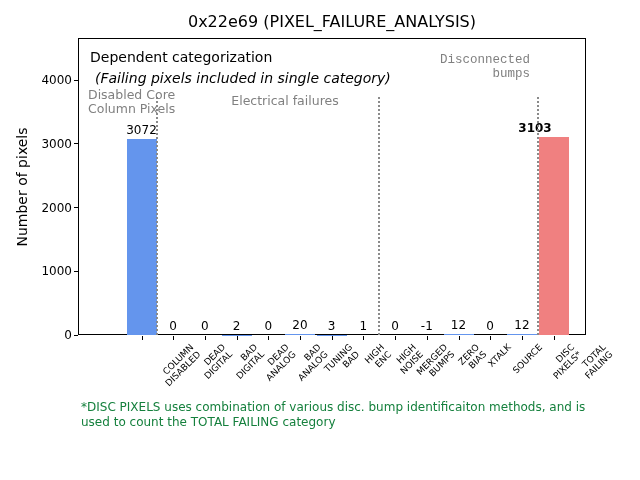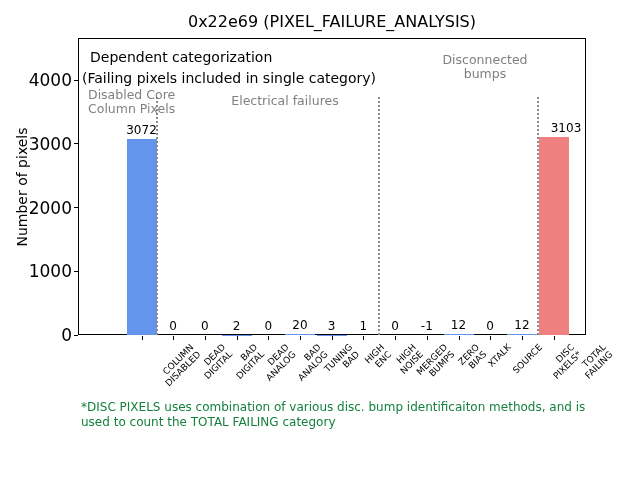--- a/index.html
+++ b/index.html
@@ -21,40 +21,40 @@
     white-space:nowrap;
   }
   .bar{position:absolute;}
   .valuelabel{
     position:absolute; transform:translateX(-50%);
     font-size:12px; line-height:13px; color:#000; white-space:nowrap;
   }
   .ytick{position:absolute; width:4px; height:1px; background:#000;}
   .yticklabel{
     position:absolute; left:0; width:72px; text-align:right;
-    font-size:17px; line-height:14px; color:#000;
+    font-size:12px; line-height:14px; color:#000;
   }
   .xtick{position:absolute; width:1px; height:4px; background:#000;}
   .xticklabel{
     position:absolute; font-size:9px; line-height:10px; text-align:right;
     color:#000; white-space:pre-line;
     transform:rotate(-45deg); transform-origin:100% 0;
   }
   .separator{
     position:absolute; width:0; border-left:2px dotted #8a8a8a;
   }
   .ann-black{
     position:absolute; font-size:14px; line-height:16px; color:#000; white-space:nowrap;
   }
   .ann-gray{
     position:absolute; font-size:12.5px; line-height:14px; white-space:pre-line;
   }
   .gl0{left:88px; top:88px; text-align:left;}
   .gl1{left:285px; top:94px; transform:translateX(-50%); text-align:center;}
-  .gl2{left:485px; top:53px; transform:translateX(-50%); text-align:center;}
+  .gl2{left:485px; top:53px; transform:translateX(-50%); text-align:right;font-family:Liberation Mono, monospace;}
   .footnote{
     position:absolute; left:81px; top:400px; width:540px;
     font-size:12px; line-height:15px; color:#15803d; white-space:pre-line;
   }
 </style>
 </head>
 <body>
 
 <div class="fig">
   <div class="title">0x22e69 (PIXEL_FAILURE_ANALYSIS)</div>
@@ -125,31 +125,31 @@
       <div class="xticklabel" style="right: 178.5px; top: 342px;">XTALK</div>
       <div class="valuelabel" style="left: 490.2px; top: 320px;">0</div>
       <div class="xtick" style="left: 490.2px; top: 336px;"></div>
       <div class="xticklabel" style="right: 146.8px; top: 342px;">SOURCE</div>
       <div class="bar" style="left: 506.9px; top: 333.5px; width: 30px; height: 1.5px; background: rgb(100, 149, 237);"></div>
       <div class="valuelabel" style="left: 521.9px; top: 318.5px;">12</div>
       <div class="xtick" style="left: 521.9px; top: 336px;"></div>
       <div class="xticklabel" style="right: 115.1px; top: 342px;">DISC
 PIXELS*</div>
       <div class="bar" style="left: 538.6px; top: 137.234px; width: 30px; height: 197.766px; background: rgb(240, 128, 128);"></div>
-      <div class="valuelabel" style="left: 566px; top: 122.234px;">3103</div>
+      <div class="valuelabel" style="left: 535px; top: 122.234px; font-weight: bold;">3103</div>
       <div class="xtick" style="left: 553.6px; top: 336px;"></div>
       <div class="xticklabel" style="right: 83.4px; top: 342px;">TOTAL
 FAILING</div>
       <div class="separator" style="left: 156.35px; top: 97px; height: 238px; border-left-color: rgb(138, 138, 138);"></div>
       <div class="separator" style="left: 378.25px; top: 97px; height: 238px; border-left-color: rgb(138, 138, 138);"></div>
       <div class="separator" style="left: 536.75px; top: 97px; height: 238px; border-left-color: rgb(138, 138, 138);"></div>
     </div>
 
   <div class="ann-black" style="left:90px; top:49px;">Dependent categorization</div>
-  <div class="ann-black" style="left:82px; top:70px;">(Failing pixels included in single category)</div>
+  <div class="ann-black" style="left:95px; top:70px;font-style:italic;">(Failing pixels included in single category)</div>
 
   <div class="ann-gray gl1" style="color: rgb(128, 128, 128);">Electrical failures</div>
   <div class="ann-gray gl0" style="color: rgb(128, 128, 128);">Disabled Core
 Column Pixels</div>
   <div class="ann-gray gl2" style="color: rgb(128, 128, 128);">Disconnected
 bumps</div>
 
   <div class="footnote">*DISC PIXELS uses combination of various disc. bump identificaiton methods, and is
 used to count the TOTAL FAILING category</div>
 </div>

